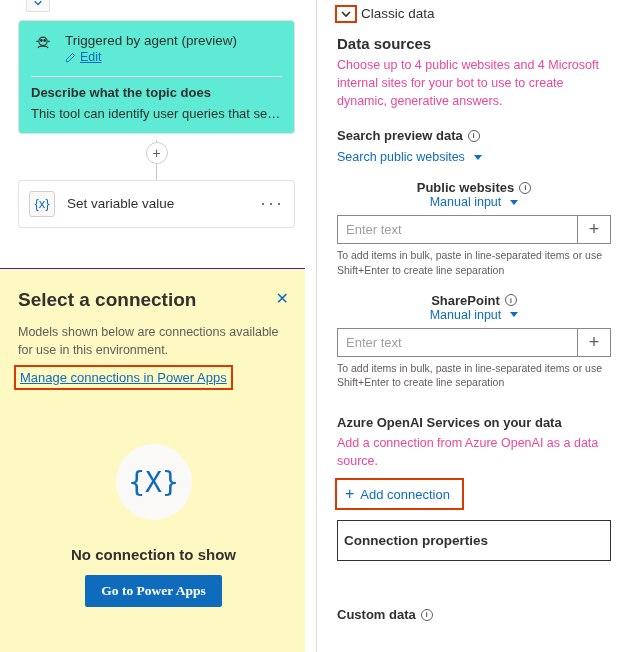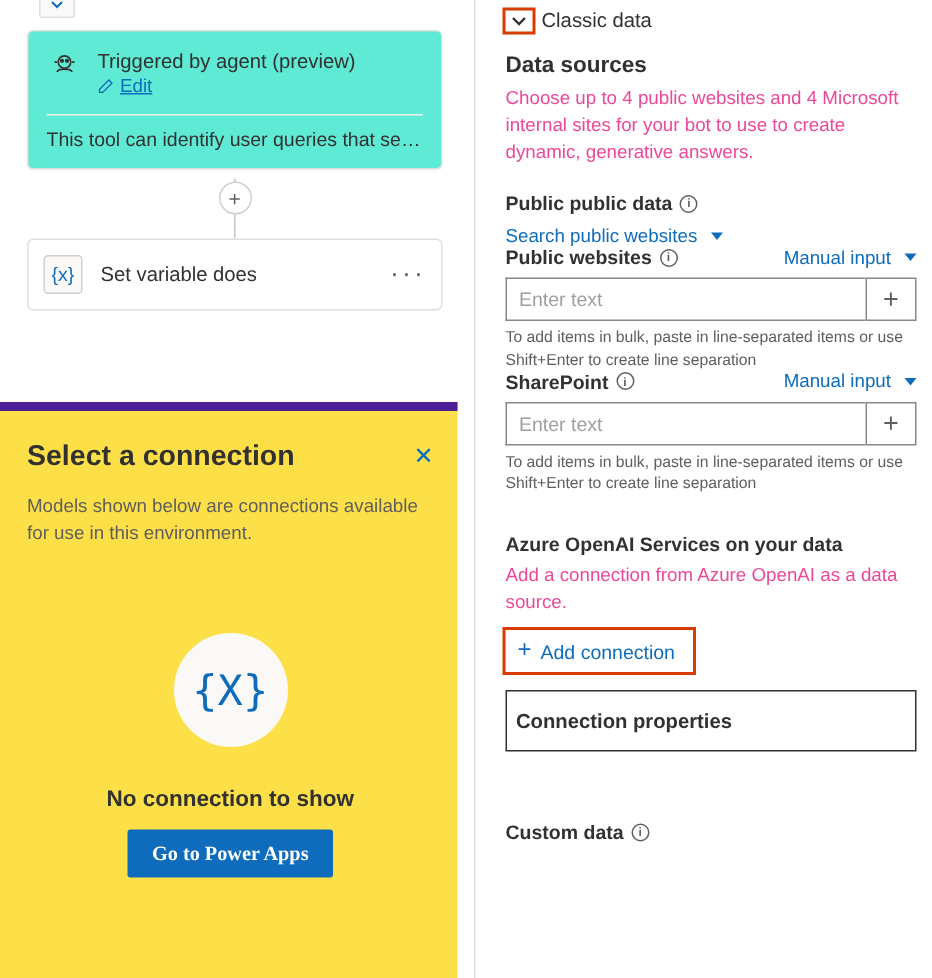--- a/index.html
+++ b/index.html
@@ -87,23 +87,23 @@
       font-size:13px; color:#0f6cbd; background:#faf9f8;
     }
     .var-label { font-size:13.5px; flex:1; }
     .var-more { font-size:18px; color:#605e5c; letter-spacing:2px; cursor:pointer;}
 
     
     .conn-pane {
       position:absolute;
       left:0; right:0;
       top: 268px; bottom:0;
-      background:#fde047;
+      background:#fef9c3;
       padding: 20px 16px 0 18px;
-      border-top:6px solid #4c1d95;
+      border-top:1px solid #4c1d95;
     }
     .conn-head { display:flex; align-items:flex-start; justify-content:space-between; }
     .conn-title { font-size:19px; font-weight:600; }
     .close-x { font-size:16px; color:#0f6cbd; cursor:pointer; }
     .conn-sub { font-size:12.5px; color:#605e5c; margin-top:12px; line-height:1.45; }
     .manage-link {
       display:inline-block;
       color:#0f6cbd; font-size:13px; text-decoration:underline;
       margin-top:10px; cursor:pointer;
     }
@@ -125,21 +125,21 @@
     }
 
     
     .classic-row { display:flex; align-items:center; gap:6px; margin-top:2px;text-align:center;}
     .chev-box { outline:2px solid #d83b01; padding:1px 3px; display:inline-flex; align-items:center; justify-content:center;}
     .section-title { font-weight:600; font-size:15px; margin-top:14px; }
     .help-text { font-size:12.5px; color:#ec4899; margin-top:4px; line-height:1.45;}
     .field-label { font-weight:600; font-size:13px; margin-top:18px; display:flex; align-items:center; gap:5px;}
     .info { width:12px;height:12px;border:1px solid #605e5c;border-radius:50%;display:inline-flex;align-items:center;justify-content:center;font-size:8px;color:#605e5c;}
     .linkish { color:#0f6cbd; font-size:12.5px; cursor:pointer; display:inline-flex; align-items:center; gap:5px;}
-    .label-row { display:flex; align-items:center; justify-content:space-between; }
+    .label-row { display:flex; align-items:center; justify-content:space-between; margin-top:16px;flex-direction:column;}
     .input-row { display:flex; margin-top:6px; }
     .text-input {
       flex:1; border:1px solid #8a8886; border-right:none;
       padding:6px 8px; font-size:13px; outline:none;
     }
     .text-input::placeholder { color:#a19f9d; }
     .plus-addon {
       width:34px; border:1px solid #8a8886; display:flex;align-items:center;justify-content:center;
       font-size:18px; color:#605e5c; cursor:pointer; background:#fff;
     }
@@ -189,41 +189,43 @@
       <div>
         <div class="trigger-title">Triggered by agent (preview)</div>
         <span class="edit-link">
           <svg width="11" height="11" viewBox="0 0 16 16">
               <path d="M11 2l3 3-9 9H2v-3l9-9z" fill="none" stroke="#0f6cbd" stroke-width="1.3"></path>
             </svg>
           <span>Edit</span>
         </span>
       </div>
     </div>
+    <div class="sub-heading">Describe what the topic does</div>
     <div class="desc-text">This tool can identify user queries that seek f…</div>
   </div>
 
   <div style="position:relative;">
     <div class="connector-line"></div>
     <div class="plus-btn">+</div>
   </div>
   <div class="connector-line2"></div>
 
   <div class="var-card">
     <span class="var-icon">{x}</span>
-    <span class="var-label">Set variable does</span>
+    <span class="var-label">Set variable value</span>
     <span class="var-more">···</span>
   </div>
 
   <div class="conn-pane">
     <div class="conn-head">
       <div class="conn-title">Select a connection</div>
       <span class="close-x">✕</span>
     </div>
     <div class="conn-sub">Models shown below are connections available for use in this environment.</div>
+    <span class="manage-link red-box">Manage connections in Power Apps</span>
 
     <div class="placeholder-illust">
       <div class="illust-circle">{X}</div>
       <div class="no-conn">No connection to show</div>
       <button class="go-btn">Go to Power Apps</button>
     </div>
   </div>
 </div>
 
 <div class="right-panel">
@@ -233,21 +235,21 @@
           <path d="M2 4 L6 8 L10 4" fill="none" stroke="#323130" stroke-width="1.6"></path>
         </svg>
     </span>
     <span style="font-size:13.5px;">Classic data</span>
   </div>
 
   <div class="section-title">Data sources</div>
   <div class="help-text">Choose up to 4 public websites and 4 Microsoft internal sites for your bot to use to create dynamic, generative answers.</div>
 
   <div class="field-label">
-    <span>Public public data</span>
+    <span>Search preview data</span>
     <span class="info">i</span>
   </div>
   <div style="margin-top:6px;">
     <span class="linkish small-chev">Search public websites</span>
   </div>
 
   <div class="label-row">
     <div class="field-label" style="margin-top:0;">
       <span>Public websites</span>
       <span class="info">i</span>

